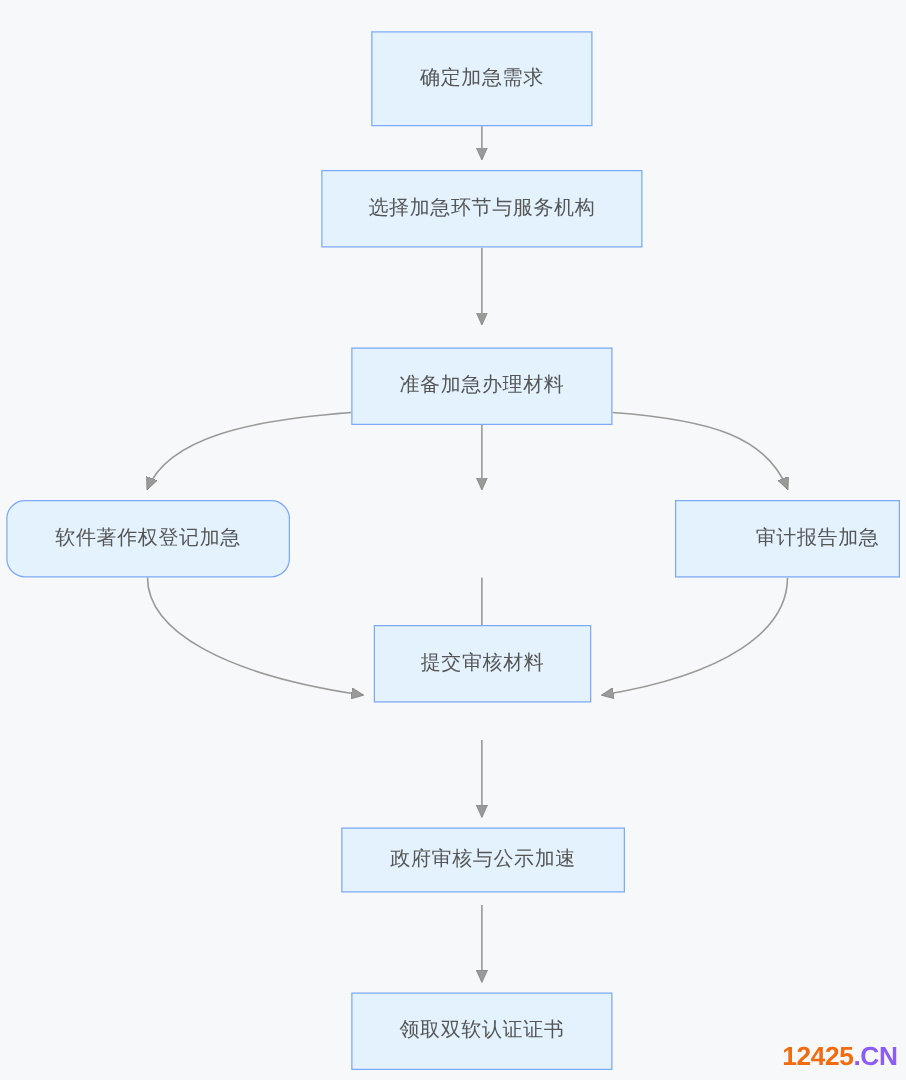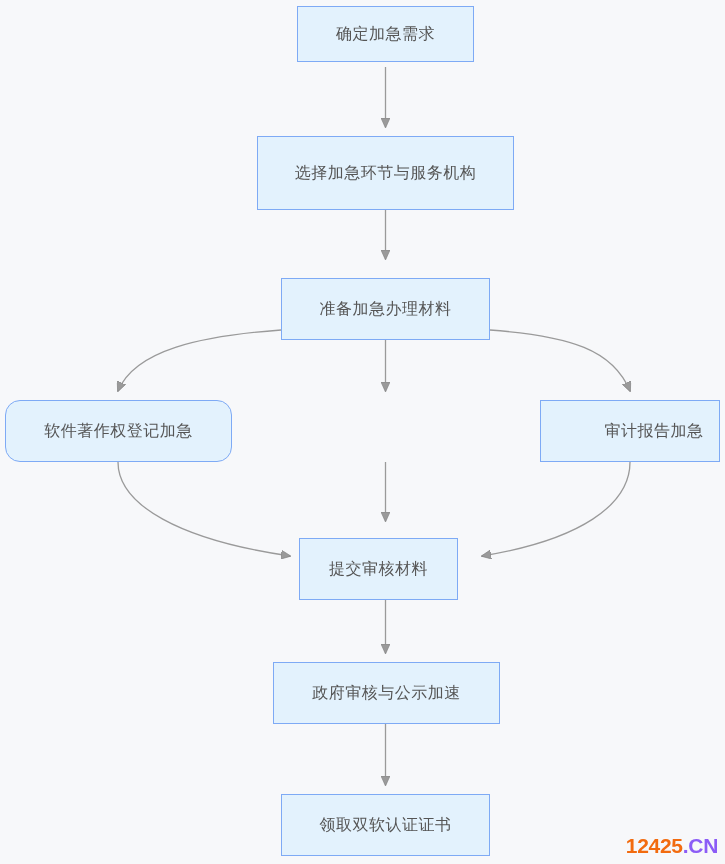--- a/index.html
+++ b/index.html
@@ -73,46 +73,46 @@
 
     <path d="M385.5,462 L385.5,521" fill="none" stroke="#9a9a9a" stroke-width="1.3" marker-end="url(#arrowhead)"></path>
 
     <path d="M630,462 C630,505 580,540 482,556" fill="none" stroke="#9a9a9a" stroke-width="1.3" marker-end="url(#arrowhead)"></path>
 
     <path d="M385.5,592 L385.5,653" fill="none" stroke="#9a9a9a" stroke-width="1.3" marker-end="url(#arrowhead)"></path>
 
     <path d="M385.5,724 L385.5,785" fill="none" stroke="#9a9a9a" stroke-width="1.3" marker-end="url(#arrowhead)"></path>
   </svg>
 
-  <div class="node" style="left:297px;top:6px;width:177px;height:56px;">
+  <div class="node" style="left:297px;top:25px;width:177px;height:76px;">
     <span class="node-label">确定加急需求</span>
   </div>
 
-  <div class="node" style="left:257px;top:136px;width:257px;height:74px;">
+  <div class="node" style="left:257px;top:136px;width:257px;height:62px;">
     <span class="node-label">选择加急环节与服务机构</span>
   </div>
 
   <div class="node" style="left:281px;top:268px;width:209px;height:62px;margin-top:10px;">
     <span class="node-label">准备加急办理材料</span>
   </div>
 
   <div class="node" style="left:5px;top:400px;width:227px;height:62px;border-radius:15px;">
     <span class="node-label">软件著作权登记加急</span>
   </div>
 
 
   <div class="node" style="left:540px;top:400px;width:180px;height:62px;padding-left:48px;">
     <span class="node-label">审计报告加急</span>
   </div>
 
-  <div class="node" style="left:299px;top:538px;width:159px;height:62px;">
+  <div class="node" style="left:299px;top:500px;width:174px;height:62px;">
     <span class="node-label">提交审核材料</span>
   </div>
 
-  <div class="node" style="left:273px;top:662px;width:227px;height:62px;">
+  <div class="node" style="left:273px;top:662px;width:227px;height:52px;">
     <span class="node-label">政府审核与公示加速</span>
   </div>
 
   <div class="node" style="left:281px;top:794px;width:209px;height:62px;text-align:center;">
     <span class="node-label">领取双软认证证书</span>
   </div>
 
 </div>
 
 <div id="watermark">

